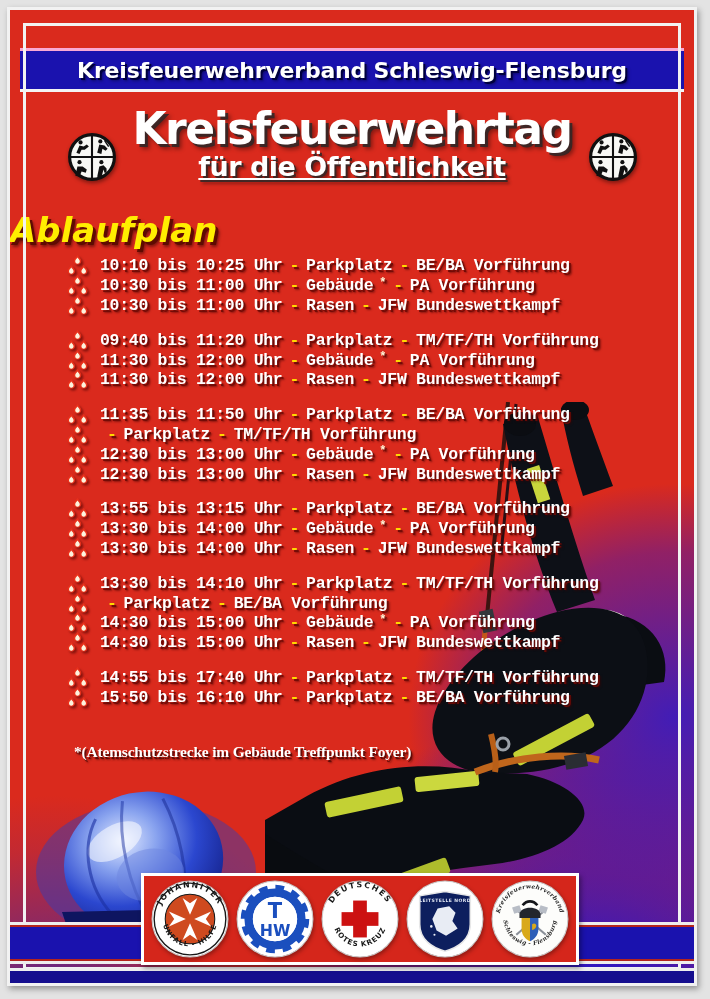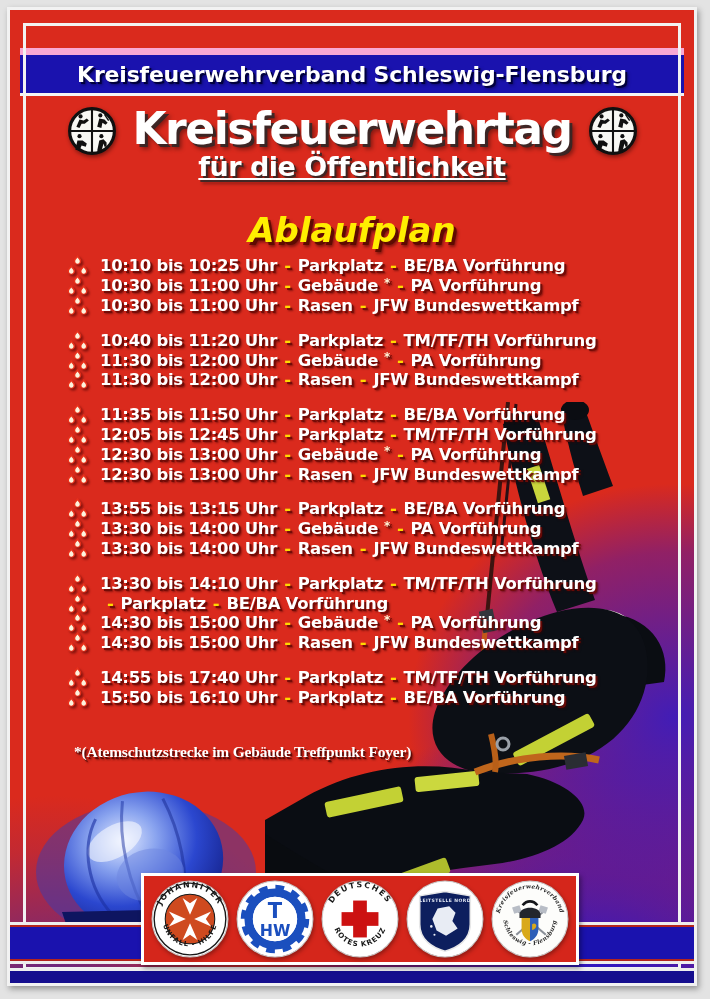--- a/index.html
+++ b/index.html
@@ -12,39 +12,39 @@
   .frame{position:absolute;inset:13px;border:3px solid #f2f2f2;pointer-events:none;z-index:30;}
   
   .bg-fade{position:absolute;left:0;right:0;top:420px;bottom:0;z-index:3;pointer-events:none;background:
     radial-gradient(ellipse 340px 300px at 97% 52%, rgba(58,28,190,.95), rgba(96,26,150,.6) 55%, rgba(200,40,30,0) 78%),
     radial-gradient(ellipse 430px 340px at 86% 100%, rgba(35,22,205,.97), rgba(84,24,160,.55) 60%, rgba(200,40,30,0) 80%),
     radial-gradient(ellipse 330px 240px at 6% 100%, rgba(70,40,160,.8), rgba(150,40,90,.35) 55%, rgba(200,40,30,0) 78%);}
   .beacon{position:absolute;left:26px;top:770px;width:226px;height:162px;z-index:4;}
   .firefighter{position:absolute;left:255px;top:392px;width:440px;height:556px;z-index:5;}
   
   .banner{position:absolute;left:10px;right:10px;top:38px;height:38px;z-index:12;background:#1a12ae;
-          border-top:7px solid #f9a8d4;border-bottom:3px solid #f4f4f4;
+          border-top:3px solid #f9a8d4;border-bottom:3px solid #f4f4f4;
           display:flex;align-items:center;justify-content:center;}
   .banner span{color:#fff;font-weight:bold;font-size:22px;letter-spacing:-.2px;
           text-shadow:2px 2px 0 #00003d,3px 3px 3px rgba(0,0,40,.5);white-space:nowrap;}
   
-  .title-row{position:absolute;left:0;right:0;top:96px;z-index:12;display:flex;align-items:flex-start;justify-content:center;gap:16px;}
+  .title-row{position:absolute;left:0;right:0;top:96px;z-index:12;display:flex;align-items:flex-end;justify-content:center;gap:16px;}
   .emblem{width:50px;height:50px;flex:0 0 auto;filter:drop-shadow(1px 2px 2px rgba(0,0,0,.45));}
   .title-col{text-align:center;}
   .title-main{color:#fff;font-weight:bold;font-size:44px;line-height:46px;letter-spacing:-1.5px;
           text-shadow:3px 3px 0 rgba(45,40,40,.85),5px 5px 4px rgba(0,0,0,.4);white-space:nowrap;}
   .title-sub{color:#fff;font-weight:bold;font-size:27px;line-height:30px;letter-spacing:-.5px;
           text-shadow:2px 2px 0 rgba(45,40,40,.85),4px 4px 3px rgba(0,0,0,.4);white-space:nowrap;text-decoration:underline;}
-  .plan-heading{position:absolute;left:0;right:0;top:200px;z-index:12;text-align:center;
+  .plan-heading{position:absolute;left:0;right:0;top:200px;z-index:12;text-align:left;
           color:#ffee00;font-weight:bold;font-style:italic;font-size:34px;
           text-shadow:3px 3px 0 rgba(90,10,0,.9),4px 5px 3px rgba(40,0,0,.5);}
   
   #schedule{position:absolute;left:56px;top:246px;z-index:10;}
   .group{margin-bottom:15px;}
-  .row{display:flex;align-items:center;height:19.8px;white-space:nowrap;}
+  .row{display:flex;align-items:center;height:19.8px;white-space:nowrap;font-family:Liberation Mono, monospace;}
   .row .flame{width:23px;height:21px;margin-right:11px;flex:0 0 auto;
           filter:drop-shadow(2px 2px 1px rgba(70,0,0,.55));}
   .row span{color:#fff;font-weight:bold;font-size:16.5px;letter-spacing:-.3px;
           text-shadow:2px 2px 0 rgba(110,10,5,.9),3px 3px 2px rgba(60,0,0,.5);}
   .row span.dash{color:#ffd900;margin:0 7px;}
   .row span.ast{font-size:12px;margin-left:6px;position:relative;top:-3px;color:#fff6d8;}
   .footnote{position:absolute;left:64px;top:733px;z-index:10;color:#fff;font-weight:bold;font-size:15.5px;
           letter-spacing:-.2px;text-shadow:1.5px 1.5px 0 rgba(90,10,5,.9),2.5px 2.5px 2px rgba(50,0,0,.5);font-family:Liberation Serif, serif;}
   
   .band-a{position:absolute;left:0;right:0;top:912px;height:42px;box-sizing:border-box;z-index:31;
@@ -245,21 +245,21 @@
     </g>
     <g transform="translate(5.5,10.5)">
       <path d="M0,0 C-1.5,2.5 -4,3.5 -4,6.2 C-4,8.8 -2.2,10 0,10 C2.2,10 4,8.8 4,6.2 C4,3.5 1.5,2.5 0,0 Z" fill="#e8311c"></path>
       <path d="M0,2.6 C-0.9,4.2 -2.4,4.8 -2.4,6.6 C-2.4,8.3 -1.3,9.1 0,9.1 C1.3,9.1 2.4,8.3 2.4,6.6 C2.4,4.8 0.9,4.2 0,2.6 Z" fill="#fdf3dd"></path>
     </g>
     <g transform="translate(18.5,10.5)">
       <path d="M0,0 C-1.5,2.5 -4,3.5 -4,6.2 C-4,8.8 -2.2,10 0,10 C2.2,10 4,8.8 4,6.2 C4,3.5 1.5,2.5 0,0 Z" fill="#e8311c"></path>
       <path d="M0,2.6 C-0.9,4.2 -2.4,4.8 -2.4,6.6 C-2.4,8.3 -1.3,9.1 0,9.1 C1.3,9.1 2.4,8.3 2.4,6.6 C2.4,4.8 0.9,4.2 0,2.6 Z" fill="#fdf3dd"></path>
     </g>
   </svg>
-            <span class="t">10:40 bis 11:20 Uhr</span>
+            <span class="t">09:40 bis 11:20 Uhr</span>
             <span class="dash">-</span>
             <span class="t">Parkplatz</span>
             <span class="dash">-</span>
             <span class="t">TM/TF/TH Vorführung</span>
           </div>
           <div class="row">
             <svg class="flame" viewBox="0 0 24 22" xmlns="http://www.w3.org/2000/svg">
     <g transform="translate(12,0)">
       <path d="M0,0 C-1.5,2.5 -4,3.5 -4,6.2 C-4,8.8 -2.2,10 0,10 C2.2,10 4,8.8 4,6.2 C4,3.5 1.5,2.5 0,0 Z" fill="#e8311c"></path>
       <path d="M0,2.6 C-0.9,4.2 -2.4,4.8 -2.4,6.6 C-2.4,8.3 -1.3,9.1 0,9.1 C1.3,9.1 2.4,8.3 2.4,6.6 C2.4,4.8 0.9,4.2 0,2.6 Z" fill="#fdf3dd"></path>
@@ -332,21 +332,20 @@
     </g>
     <g transform="translate(5.5,10.5)">
       <path d="M0,0 C-1.5,2.5 -4,3.5 -4,6.2 C-4,8.8 -2.2,10 0,10 C2.2,10 4,8.8 4,6.2 C4,3.5 1.5,2.5 0,0 Z" fill="#e8311c"></path>
       <path d="M0,2.6 C-0.9,4.2 -2.4,4.8 -2.4,6.6 C-2.4,8.3 -1.3,9.1 0,9.1 C1.3,9.1 2.4,8.3 2.4,6.6 C2.4,4.8 0.9,4.2 0,2.6 Z" fill="#fdf3dd"></path>
     </g>
     <g transform="translate(18.5,10.5)">
       <path d="M0,0 C-1.5,2.5 -4,3.5 -4,6.2 C-4,8.8 -2.2,10 0,10 C2.2,10 4,8.8 4,6.2 C4,3.5 1.5,2.5 0,0 Z" fill="#e8311c"></path>
       <path d="M0,2.6 C-0.9,4.2 -2.4,4.8 -2.4,6.6 C-2.4,8.3 -1.3,9.1 0,9.1 C1.3,9.1 2.4,8.3 2.4,6.6 C2.4,4.8 0.9,4.2 0,2.6 Z" fill="#fdf3dd"></path>
     </g>
   </svg>
-            <span class="t">12:05 bis 12:45 Uhr</span>
             <span class="dash">-</span>
             <span class="t">Parkplatz</span>
             <span class="dash">-</span>
             <span class="t">TM/TF/TH Vorführung</span>
           </div>
           <div class="row">
             <svg class="flame" viewBox="0 0 24 22" xmlns="http://www.w3.org/2000/svg">
     <g transform="translate(12,0)">
       <path d="M0,0 C-1.5,2.5 -4,3.5 -4,6.2 C-4,8.8 -2.2,10 0,10 C2.2,10 4,8.8 4,6.2 C4,3.5 1.5,2.5 0,0 Z" fill="#e8311c"></path>
       <path d="M0,2.6 C-0.9,4.2 -2.4,4.8 -2.4,6.6 C-2.4,8.3 -1.3,9.1 0,9.1 C1.3,9.1 2.4,8.3 2.4,6.6 C2.4,4.8 0.9,4.2 0,2.6 Z" fill="#fdf3dd"></path>

